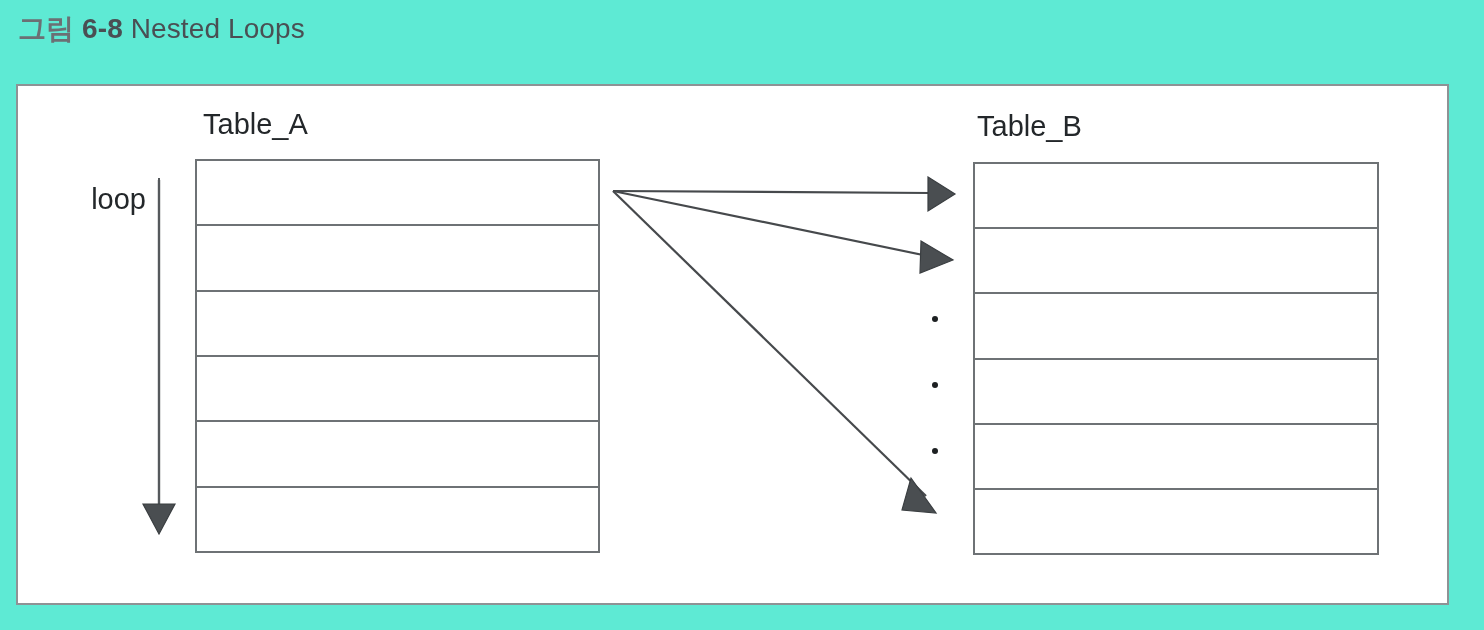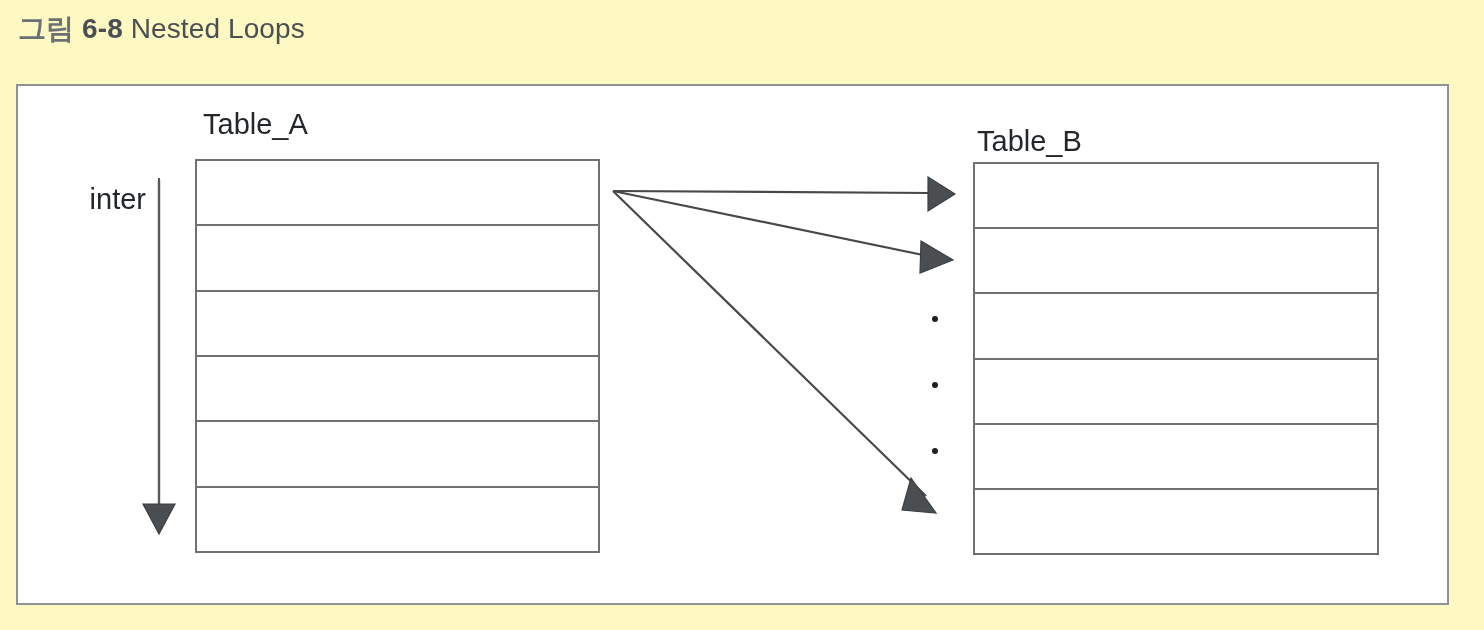--- a/index.html
+++ b/index.html
@@ -8,21 +8,21 @@
     background: #ffffff;
   }
   body {
     font-family: "Liberation Sans", sans-serif;
     -webkit-font-smoothing: antialiased;
   }
   #page {
     position: relative;
     width: 1484px;
     height: 630px;
-    background: #fef9c3;
+    background: #5eead4;
     overflow: hidden;
   }
 
   
   #caption {
     position: absolute;
     left: 18px;
     top: 12px;
     font-size: 28px;
     line-height: 34px;
@@ -67,21 +67,21 @@
 
   
   .diag-label {
     position: absolute;
     font-size: 29px;
     line-height: 32px;
     color: #23272a;
     white-space: nowrap;
   }
   #label-table-a { left: 203px; top: 108px; }
-  #label-table-b { left: 977px; top: 110px; margin-top: 15px; }
+  #label-table-b { left: 977px; top: 110px; }
   #label-inter-loop { left: 721px; top: 146px; }
 
   #label-outer-loop {
     position: absolute;
     left: 20px;
     top: 178px;
     width: 126px;
     text-align: right;
     font-size: 29px;
     line-height: 42px;
@@ -134,21 +134,21 @@
 
   <div id="caption">
     <span class="fig-label">그림</span>
     <span class="fig-num">6-8</span>
     <span class="fig-title">Nested Loops</span>
   </div>
 
   <div id="figure-frame"></div>
 
   <div id="label-outer-loop">
-    <div>inter</div>
+    <div>loop</div>
   </div>
 
   <div class="diag-label" id="label-table-a">Table_A</div>
 
   <div class="diag-label" id="label-table-b">Table_B</div>
 
 
   <div class="tbl" id="table-a">
     <div class="tbl-row"></div>
     <div class="tbl-row"></div>

